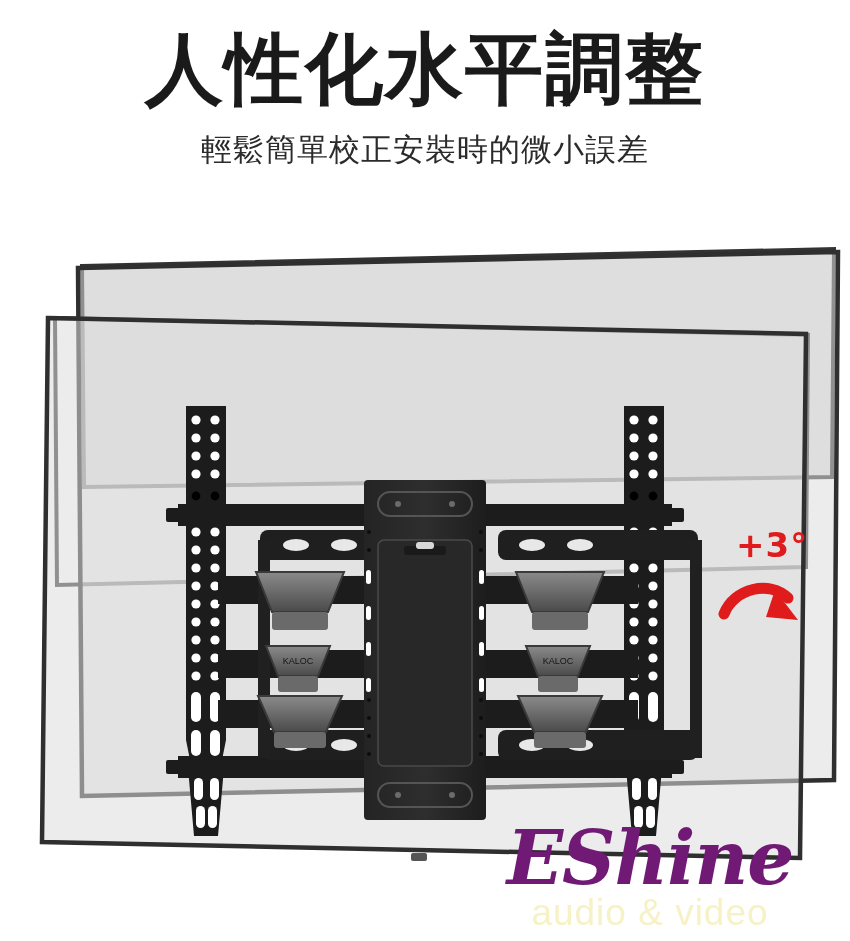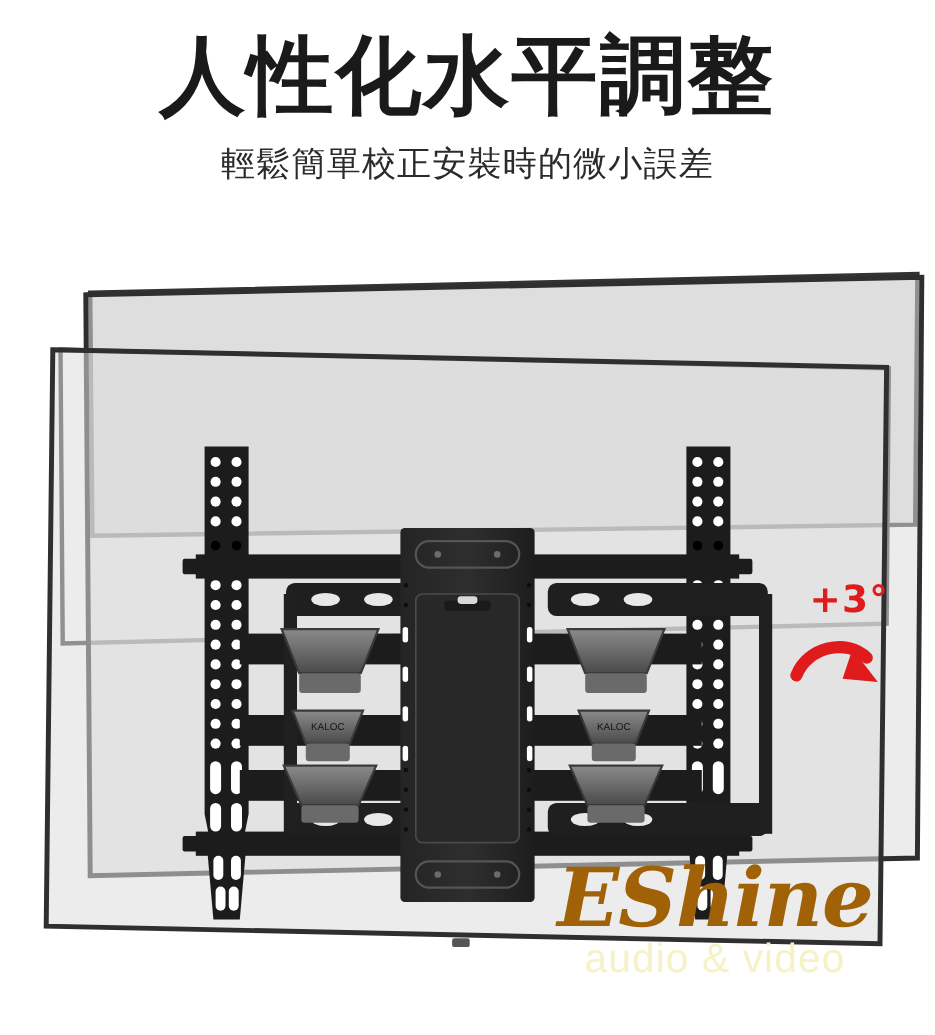--- a/index.html
+++ b/index.html
@@ -66,23 +66,24 @@
     width: 390px;
     text-align: center;
     pointer-events: none;
     z-index: 6;
   }
   .wm-main {
     font-size: 74px;
     line-height: 0.95;
     font-style: italic;
     font-weight: bold;
-    color: #a16207;
+    color: #701a75;
     font-family: "DejaVu Serif", "Liberation Serif", serif;
     letter-spacing: -1px;
+    margin-top: 41px;
   }
   .wm-sub {
     font-size: 37px;
     line-height: 1.1;
     color: #f6f2c6;
     font-family: Liberation Sans, sans-serif;
     letter-spacing: 1px;
   }
 
   

